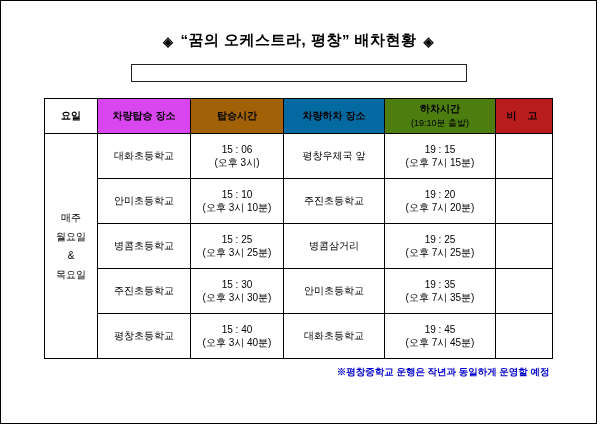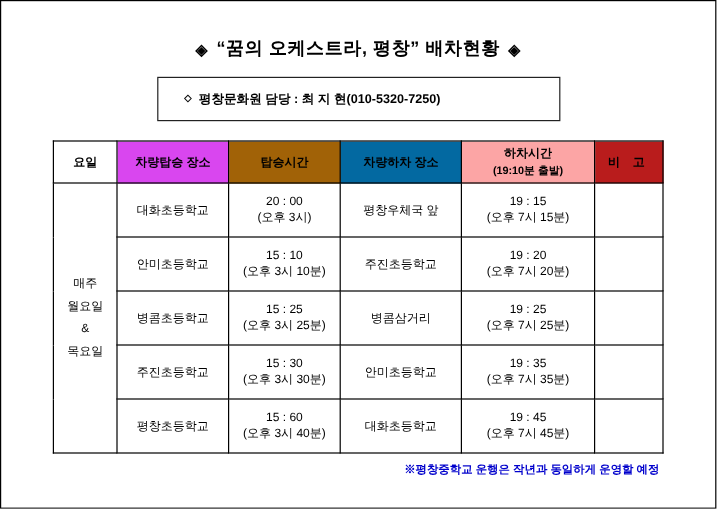--- a/index.html
+++ b/index.html
@@ -68,26 +68,26 @@
   }
   thead th {
     height: 34px;
     font-weight: bold;
     font-size: 10.5px;
   }
   th.c0 { width: 52px;  background: #ffffff; }
   th.c1 { width: 92px;  background: #d946ef; }
   th.c2 { width: 92px;  background: #a16207; }
   th.c3 { width: 100px; background: #0369a1; }
-  th.c4 { width: 110px; background: #fca5a5; }
+  th.c4 { width: 110px; background: #4d7c0f; }
   th.c5 { width: 56px;  background: #b91c1c; letter-spacing: 4px; }
   th.c4 .sub {
     display: block;
     font-size: 9px;
-    font-weight: bold;
+    font-weight: normal;
     margin-top: 1px;
   }
   td.day {
     width: 52px;
     font-weight: normal;
     font-size: 10.5px;
     line-height: 1.9;
   }
   tbody tr { height: 45px; }
   td.place { font-size: 10.5px; }
@@ -107,23 +107,20 @@
 </head>
 <body>
 
 <div class="page">
 
   <div class="title">
     <span class="diamond">◈</span><span>“꿈의 오케스트라, 평창” 배차현황</span><span class="diamond">◈</span>
   </div>
 
   <div class="contact-box">
-    <div class="contact-line">
-      <span class="bullet">◇</span><span>평창문화원 담당 : 최 지 현(010-5320-7250)</span>
-    </div>
   </div>
 
   <table class="sched">
     <thead>
       <tr>
         <th class="c0">요일</th>
         <th class="c1">차량탑승 장소</th>
         <th class="c2">탑승시간</th>
         <th class="c3">차량하차 장소</th>
         <th class="c4">
@@ -136,21 +133,21 @@
     <tbody>
       <tr>
         <td class="day" rowspan="5">
           <div>매주</div>
           <div>월요일</div>
           <div>&amp;</div>
           <div>목요일</div>
         </td>
         <td class="place">대화초등학교</td>
         <td class="time">
-          <span class="t1">20 : 00</span>
+          <span class="t1">15 : 06</span>
           <span class="t2">(오후 3시)</span>
         </td>
         <td class="dropplace">평창우체국 앞</td>
         <td class="time">
           <span class="t1">19 : 15</span>
           <span class="t2">(오후 7시 15분)</span>
         </td>
         <td class="note"></td>
       </tr>
       <tr>
@@ -188,21 +185,21 @@
         <td class="dropplace">안미초등학교</td>
         <td class="time">
           <span class="t1">19 : 35</span>
           <span class="t2">(오후 7시 35분)</span>
         </td>
         <td class="note"></td>
       </tr>
       <tr>
         <td class="place">평창초등학교</td>
         <td class="time">
-          <span class="t1">15 : 60</span>
+          <span class="t1">15 : 40</span>
           <span class="t2">(오후 3시 40분)</span>
         </td>
         <td class="dropplace">대화초등학교</td>
         <td class="time">
           <span class="t1">19 : 45</span>
           <span class="t2">(오후 7시 45분)</span>
         </td>
         <td class="note"></td>
       </tr>
     </tbody>

